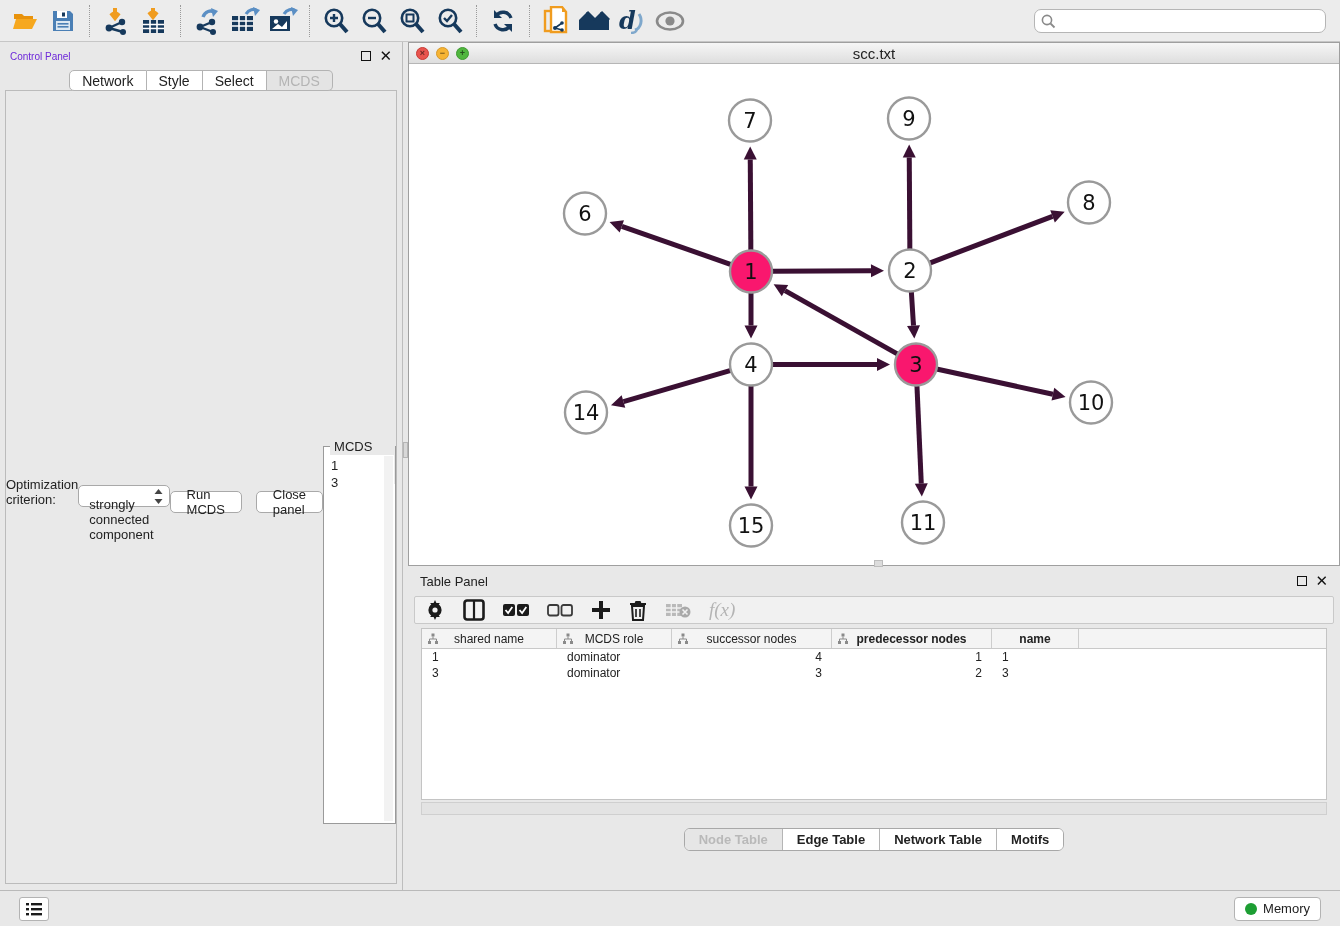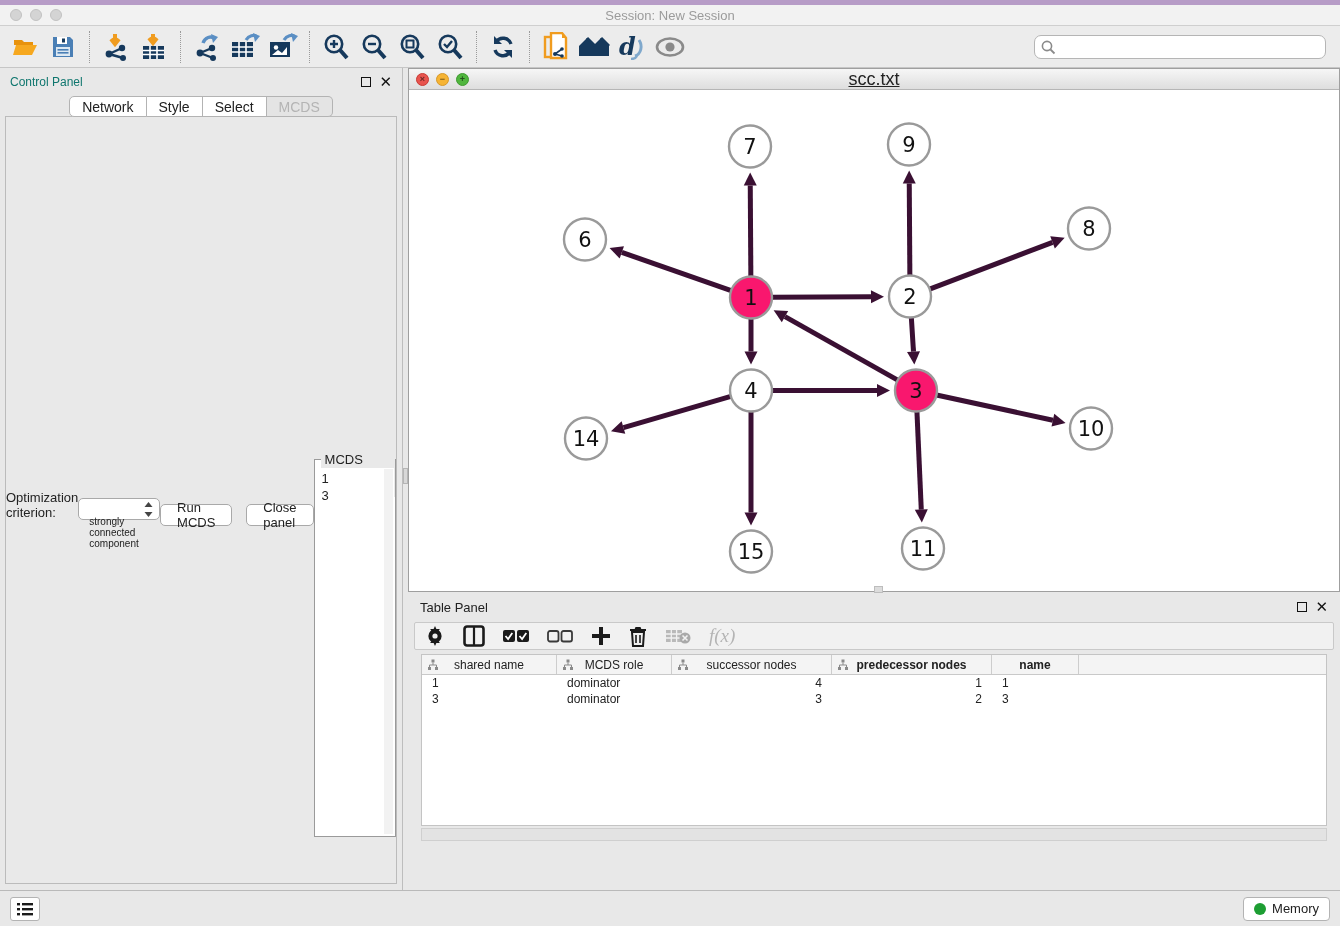--- a/index.html
+++ b/index.html
@@ -20,54 +20,54 @@
   .searchbox { margin-left:auto; margin-right:8px; position:relative; }
   .searchbox input { width:292px; height:24px; border:1px solid #b5b5b5; border-radius:7px; background:#fff; padding:0 8px 0 26px; font-size:13px; outline:none; }
   .searchbox svg { position:absolute; left:7px; top:5px; }
 
   
   .main { flex:1 1 auto; display:flex; height:822px; }
 
   
   .control-panel { width:402px; background:#e8e8e8; display:flex; flex-direction:column; }
   .panel-header { height:28px; display:flex; align-items:center; padding:0 10px; }
-  .panel-header .ph-title { font-size:12px; color:#0f766e; }
+  .panel-header .ph-title { font-size:10px; color:#6d28d9; }
   .ph-icons { margin-left:auto; display:flex; align-items:center; gap:8px; }
   .icon-float { width:10px; height:10px; border:1.6px solid #111; display:inline-block; }
   .icon-close { font-size:15px; font-weight:bold; color:#111; line-height:10px; }
   .cp-tabs { display:flex; justify-content:center; position:relative; z-index:2; margin-bottom:-1px; }
   .cp-tab { padding:2px 12px; height:21px; background:#fff; border:1px solid #b3b3b3; border-left-width:0; font-size:14px; display:flex; align-items:center; }
   .cp-tab:first-child { border-left-width:1px; border-top-left-radius:5px; border-bottom-left-radius:5px; }
   .cp-tab:last-child { border-top-right-radius:5px; border-bottom-right-radius:5px; }
   .cp-tab.active { background:#e4e4e4; color:#b4b4b4; }
   .cp-content { flex:1; margin:0 5px 6px 5px; border:1px solid #bbb; background:#e9e9e9; display:flex; align-items:center; padding-top:18px; }
   .opt-label { font-size:13px; margin-bottom:8px; }
   .selectbox { width:310px; height:22px; background:#fff; border:1px solid #a9a9a9; border-radius:5px; display:flex; align-items:center; padding:0 6px 0 10px; }
-  .selectbox .sel-text { flex:1; font-size:10px;margin-top:47px; }
+  .selectbox .sel-text { flex:1; font-size:13px;margin-top:47px; }
   .btn-row { display:flex; gap:14px; margin-top:12px; }
   .mac-btn { height:22px; padding:0 16px; background:#fff; border:1px solid #a9a9a9; border-radius:5px; font-size:13px; display:flex; align-items:center; }
   .result-fieldset { width:370px; margin-top:278px; border:1px solid #9a9a9a; background:#fff; position:relative; height:378px; }
   .result-legend { position:absolute; top:-8px; left:6px; background:#e9e9e9; padding:0 4px; font-size:13px; }
   .result-body { position:absolute; inset:8px 1px 1px 1px; background:#fff; padding:2px 6px; font-size:13px; line-height:17px; }
   .result-scroll { position:absolute; top:9px; right:2px; width:9px; bottom:2px; background:#f2f2f2; }
 
   
   .vsplit { width:6px; background:#e8e8e8; border-left:1px solid #bdbdbd; position:relative; }
   .vsplit .handle { position:absolute; top:400px; left:0px; width:5px; height:16px; background:#d8d8d8; border:1px solid #b5b5b5; }
 
   
   .right-col { flex:1; display:flex; flex-direction:column; }
   .net-window { height:524px; background:#fff; border:1px solid #9f9f9f; display:flex; flex-direction:column; position:relative; }
   .net-titlebar { height:21px; background:linear-gradient(#f6f6f6,#dedede); border-bottom:1px solid #b6b6b6; display:flex; align-items:center; justify-content:center; position:relative; flex:0 0 21px; }
   .net-lights { position:absolute; left:7px; top:4px; display:flex; gap:7px; }
   .nlight { width:13px; height:13px; border-radius:50%; font-size:9px; font-weight:bold; color:rgba(0,0,0,.55); display:flex; align-items:center; justify-content:center; line-height:1; }
   .nl-close { background:#e8544e; border:1px solid #c93a34; }
   .nl-min { background:#f6b434; border:1px solid #d7992a; }
   .nl-max { background:#50b63e; border:1px solid #3f9a31; }
-  .net-title { font-size:18px; color:#222;text-decoration:underline; }
+  .net-title { font-size:15px; color:#222; }
   .graph-area { flex:1; }
   .hsplit-handle { position:absolute; bottom:-2px; left:50%; width:9px; height:7px; background:#dcdcdc; border:1px solid #bdbdbd; }
 
   
   .table-panel { height:298px; background:#e8e8e8; display:flex; flex-direction:column; }
   .tp-header { height:30px; display:flex; align-items:center; padding:0 12px; }
   .tp-toolbar { height:28px; margin:0 6px; background:#f1f1f1; border:1px solid #c9c9c9; border-radius:2px; display:flex; align-items:center; padding:0 10px; gap:18px; }
   .tp-tool { display:flex; align-items:center; justify-content:center; }
   .fx-label { font-family:"Liberation Serif","DejaVu Serif",serif; font-style:italic; font-size:19px; color:#b4b4b4; }
   .tbl-viewport { margin:4px 13px 0 13px; background:#fff; border:1px solid #c4c4c4; height:172px; overflow:hidden; }
@@ -78,38 +78,30 @@
   .tbl-td { padding:0 10px; display:flex; align-items:center; }
   .tbl-td.num { justify-content:flex-end; }
   .scroll-strip { height:13px; margin:2px 13px 0 13px; background:#e3e3e3; border:1px solid #cfcfcf; }
   .tp-tabs { display:flex; justify-content:center; align-items:center; flex:1; }
   .seg { display:flex; border:1px solid #a8a8a8; border-radius:6px; overflow:hidden; background:#fff; }
   .seg-tab { padding:3px 14px; font-size:13px; font-weight:bold; background:#fff; border-left:1px solid #b5b5b5; display:flex; align-items:center; }
   .seg-tab:first-child { border-left:none; }
   .seg-tab.active { background:#e6e6e6; color:#b9b9b9; }
 
   
-  .statusbar { height:36px; border-top:1px solid #b9b9b9; background:#e8e8e8; display:flex; align-items:center; padding:0 10px; flex:0 0 36px; }
+  .statusbar { height:36px; border-top:1px solid #b9b9b9; background:#e8e8e8; display:flex; align-items:center; padding:0 19px; flex:0 0 36px; }
   .list-btn { width:30px; height:24px; background:#fff; border:1px solid #b3b3b3; border-radius:3px; display:flex; align-items:center; justify-content:center; }
   .memory-btn { margin-left:auto; height:24px; background:#fff; border:1px solid #b3b3b3; border-radius:4px; display:flex; align-items:center; gap:6px; padding:0 10px; font-size:13px; }
   .mem-dot { width:12px; height:12px; border-radius:50%; background:#1d9e33; }
 </style>
 </head>
 <body>
 
 <div class="window">
 
-  <div class="titlebar">
-    <div class="traffic">
-      <span class="dot"></span>
-      <span class="dot"></span>
-      <span class="dot"></span>
-    </div>
-    <span class="win-title">Session: New Session</span>
-  </div>
 
   <div class="toolbar">
     <div class="tbtn">
       <svg width="26" height="26" viewBox="0 0 26 26">
           <path d="M2 6h8l2 2h9v3H2z" fill="#e8920c"></path>
           <path d="M4 11h21l-5 10H1z" fill="#f6a81f"></path>
         </svg>
     </div>
     <div class="tbtn">
       <svg width="24" height="24" viewBox="0 0 24 24">
@@ -466,20 +458,28 @@
               <div class="tbl-row">
                 <div class="tbl-td" style="width: 135px;">3</div>
                 <div class="tbl-td" style="width: 115px;">dominator</div>
                 <div class="tbl-td num" style="width: 160px;">3</div>
                 <div class="tbl-td num" style="width: 160px;">2</div>
                 <div class="tbl-td" style="width: 87px;">3</div>
               </div>
             </div>
         </div>
         <div class="scroll-strip"></div>
+        <div class="tp-tabs">
+          <div class="seg">
+              <div class="seg-tab active">Node Table</div>
+              <div class="seg-tab">Edge Table</div>
+              <div class="seg-tab">Network Table</div>
+              <div class="seg-tab">Motifs</div>
+            </div>
+        </div>
       </div>
 
     </div>
   </div>
 
   <div class="statusbar">
     <div class="list-btn">
       <svg width="16" height="14" viewBox="0 0 16 14">
           <rect x="0" y="1" width="3" height="2.4" fill="#1b1b1b"></rect>
           <rect x="0" y="6" width="3" height="2.4" fill="#1b1b1b"></rect>

